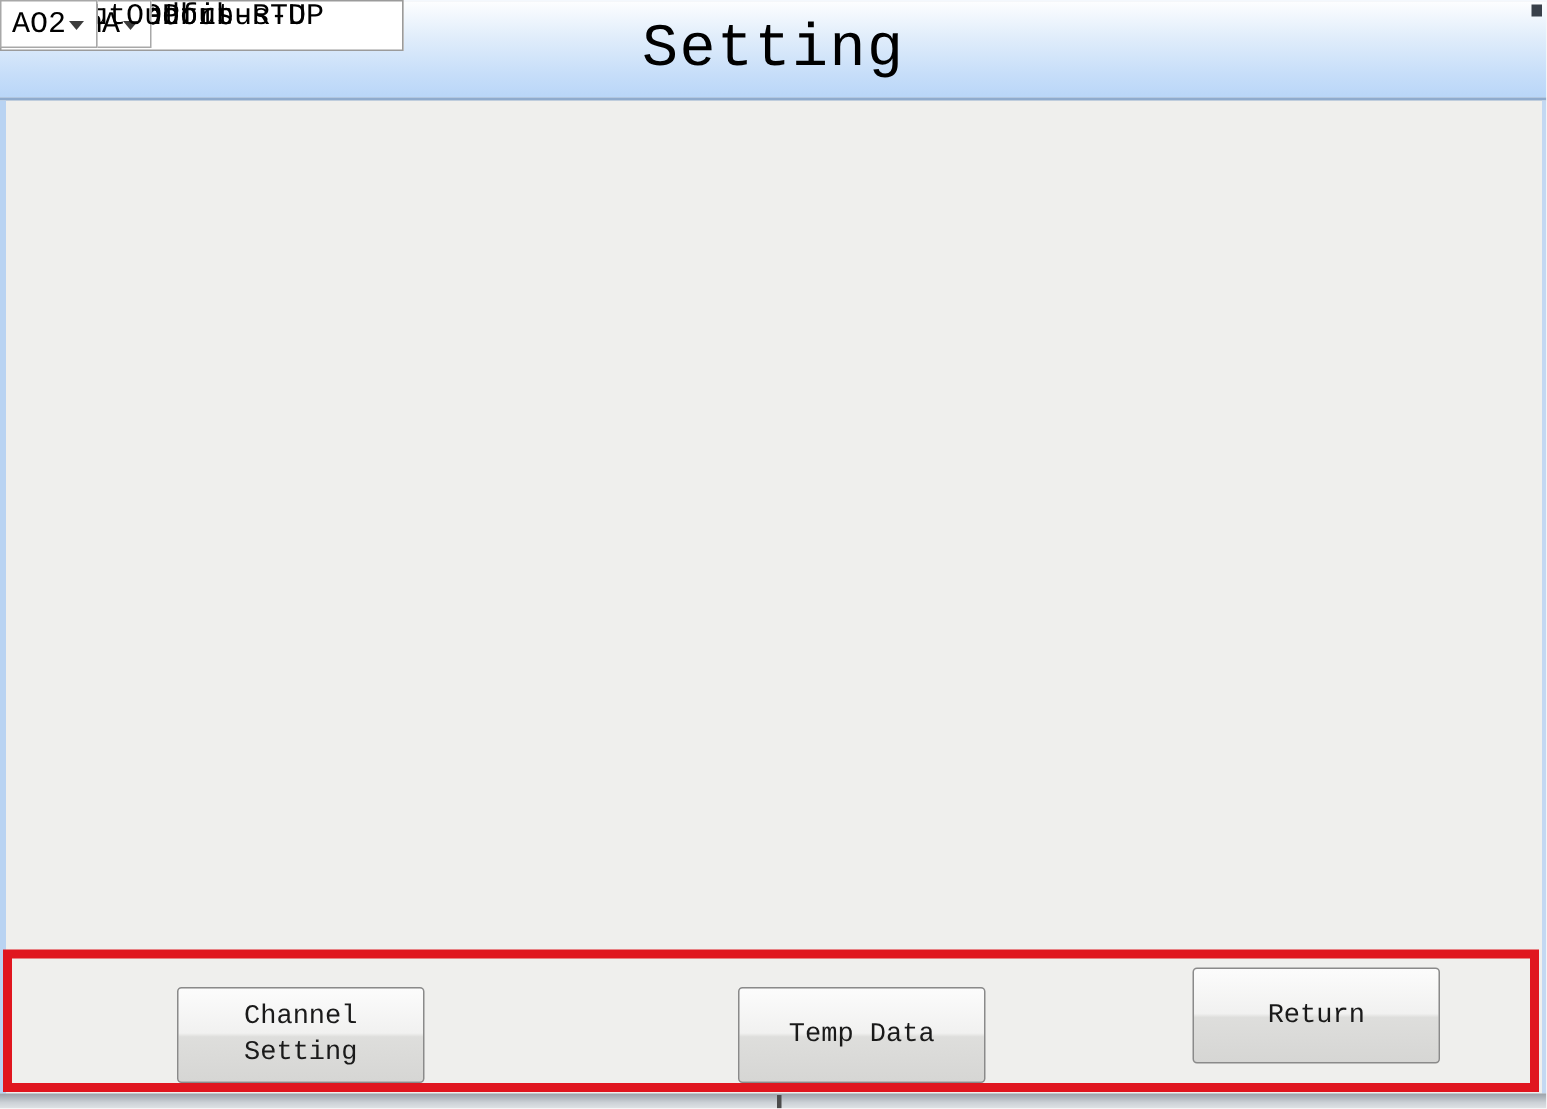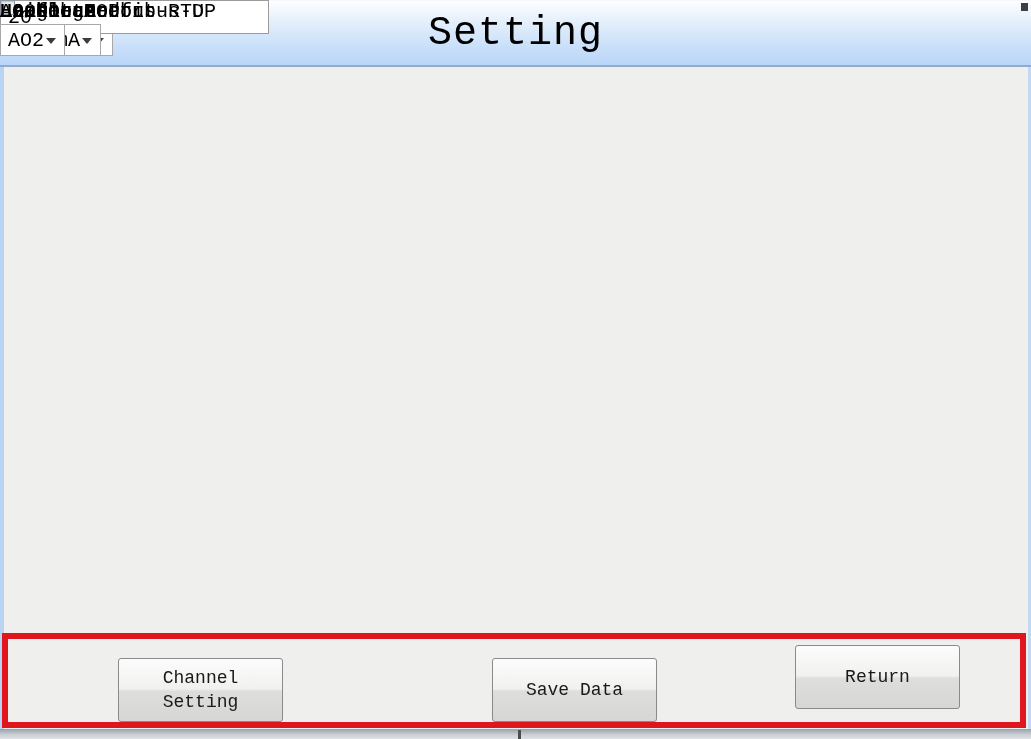--- a/index.html
+++ b/index.html
@@ -18,21 +18,21 @@
 
   
   .frame-left  { position:absolute; left:0; top:67px; width:4px;  height:662px; background:#b9d3f2; }
   .frame-right { position:absolute; right:0; top:67px; width:3px; height:662px; background:#c3d8f2; }
 
   
   .lbl { position:absolute; font-size:20px; color:#000; text-align:right; white-space:nowrap; }
   .tb  { position:absolute; height:34px; background:#fff; border:1px solid #9b9b9b;
          font:20px "Liberation Mono","DejaVu Sans Mono",monospace; padding:2px 7px; color:#000; }
   .dd  { position:absolute; height:32px; background:#fff; border:1px solid #a8a8a8;
-         display:flex; align-items:center; padding:0 20px 0 7px; font-size:20px; color:#000;margin-top:24px; }
+         display:flex; align-items:center; padding:0 20px 0 7px; font-size:20px; color:#000; }
   .dd-arrow { position:absolute; right:8px; top:13px; width:0; height:0;
          border-left:5px solid transparent; border-right:5px solid transparent; border-top:6px solid #3c3c3c; }
   .cb  { position:absolute; width:15px; height:15px; border:1px solid #8e959f; background:#fff;
          font-size:14px; line-height:13px; text-align:center; color:#44569b;
          box-shadow:inset 1px 1px 2px rgba(110,130,160,.45); }
   .cb.off { background:#f2f2f1; color:transparent; }
   .unit { position:absolute; font-size:19px; color:#000; }
 
   
   #l-xaxis{left:0;top:101;width:156} #l-xint{left:320;top:101;width:193} #l-channel{left:730;top:101;width:125}
@@ -221,19 +221,19 @@
   </div>
   <div class="lbl" id="l-heightout">Height Out</div>
   <div class="dd" id="d-heightout">
     <span>AO2</span>
     <i class="dd-arrow"></i>
   </div>
 
   <div class="redbox"></div>
   <button class="btn" id="b-channel">Channel
 Setting</button>
-  <button class="btn" id="b-save">Save Data</button>
+  <button class="btn" id="b-save">Temp Data</button>
   <button class="btn" id="b-return">Return</button>
 
   <div class="bottom-strip"></div>
   <div class="strip-mark"></div>
 
 </div>
 
 </body></html>

